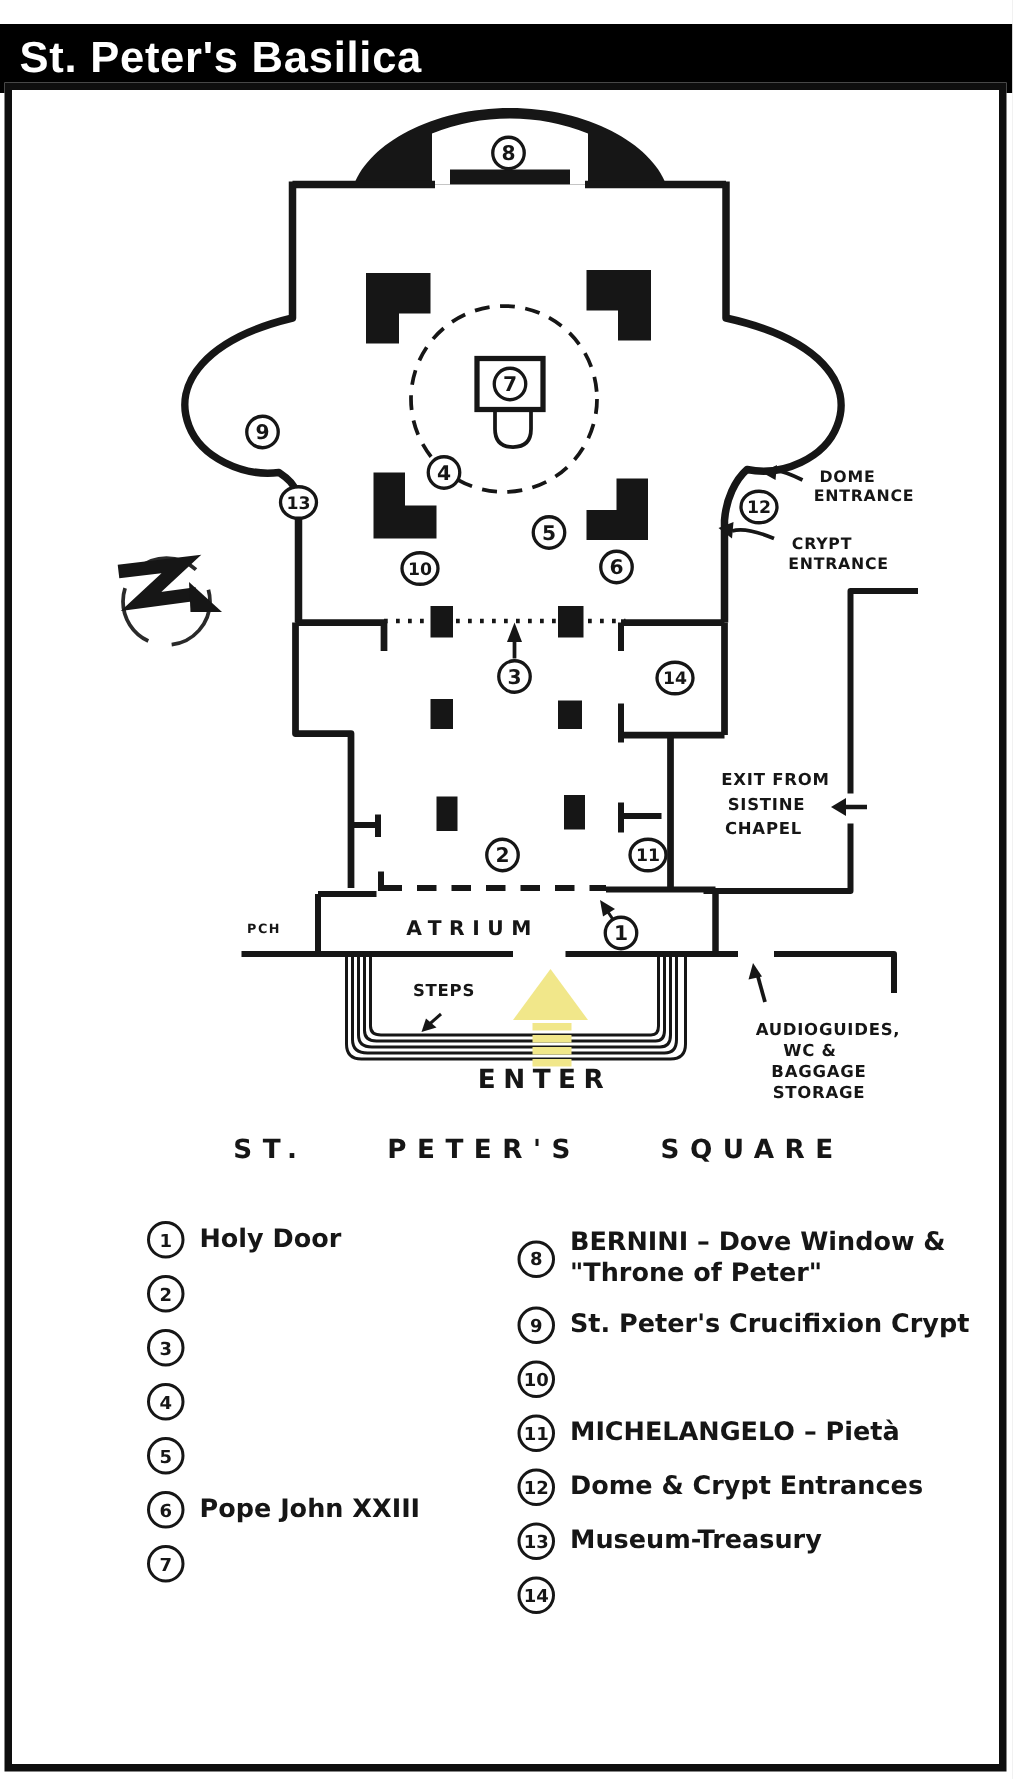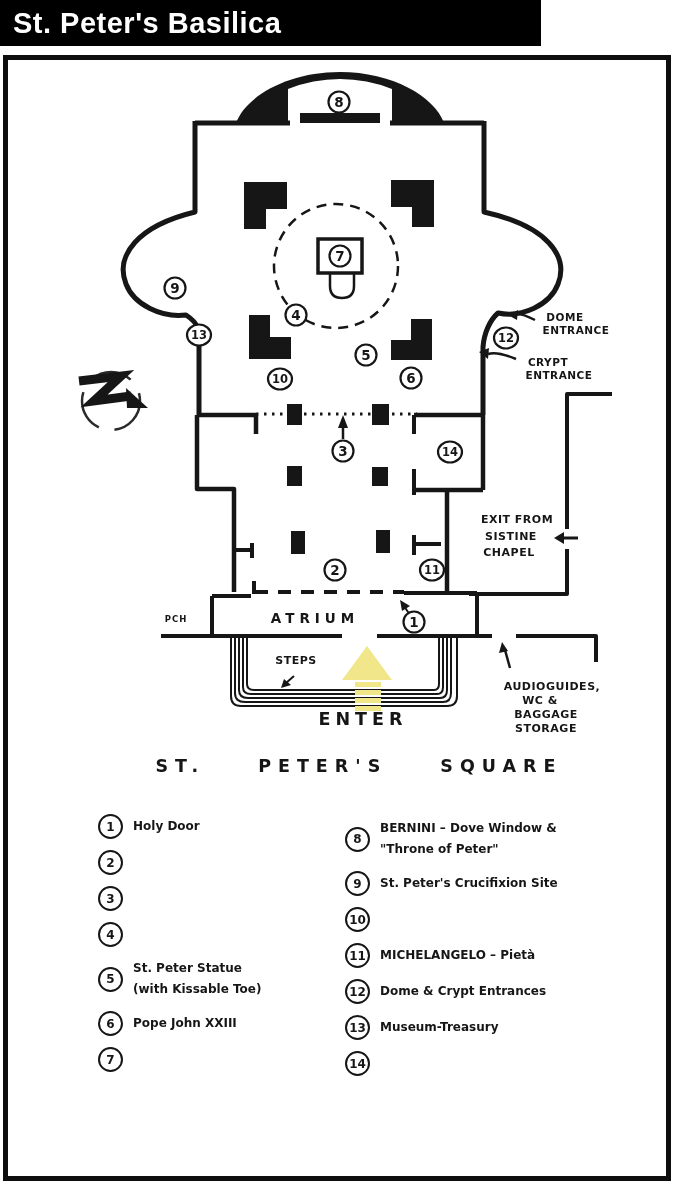--- a/index.html
+++ b/index.html
@@ -1,18 +1,18 @@
 <!DOCTYPE html>
 <html><head>
 <meta charset="utf-8">
 <style>
   html,body{margin:0;padding:0;background:#e8e8e8;}
   .page{position:relative;width:675px;height:1186px;background:#ffffff;overflow:hidden;
         font-family:"DejaVu Sans",sans-serif;}
-  .titlebar{position:absolute;left:0;top:0;width:541px;height:46px;background:#000;
+  .titlebar{position:absolute;left:0;top:16px;width:675px;height:46px;background:#000;
             display:flex;align-items:center;}
   .titlebar .ttl{color:#fff;font-weight:bold;font-size:29px;padding-left:13px;
                  font-family:"Liberation Sans","DejaVu Sans",sans-serif;letter-spacing:.5px;}
   .frame{position:absolute;left:3px;top:55px;right:4px;bottom:5px;border:5px solid #0e0e0e;
          background:#fff;}
   .mapwrap{position:absolute;left:0;top:0;}
   svg .wall{stroke:#161616;fill:none;stroke-linejoin:round;}
   svg .mt{font-family:"DejaVu Sans",sans-serif;font-weight:bold;fill:#161616;text-anchor:middle;}
   .s8{font-size:8.5px;letter-spacing:1px;}
   .s10{font-size:10.5px;letter-spacing:.5px;}
@@ -22,21 +22,21 @@
   .sq{font-size:17.5px;letter-spacing:7px;word-spacing:40px;}
   .mknum{font-size:13.5px;letter-spacing:0;}
   .mknum2{font-size:11.5px;letter-spacing:0;}
   .legend{position:absolute;left:0;top:806px;width:675px;}
   .col-l{position:absolute;left:98px;top:8px;width:245px;}
   .col-r{position:absolute;left:345px;top:12px;width:305px;}
   .litem{display:flex;gap:10px;align-items:center;margin-bottom:11px;}
   .lnum{width:21px;height:21px;border:2px solid #161616;border-radius:50%;
         display:flex;align-items:center;justify-content:center;
         font-size:12px;font-weight:bold;color:#161616;flex:0 0 auto;background:#fff;}
-  .ltext{white-space:pre-line;font-weight:bold;font-size:12px;line-height:21px;color:#161616;}
+  .ltext{white-space:pre-line;font-weight:bold;font-size:17px;line-height:21px;color:#161616;}
 </style>
 </head>
 <body>
 
 <div class="page">
 
   <div class="titlebar">
     <div class="ttl">St. Peter's Basilica</div>
   </div>
 
@@ -258,40 +258,38 @@
         <span class="lnum">2</span>
         </div>
       <div class="litem">
         <span class="lnum">3</span>
         </div>
       <div class="litem">
         <span class="lnum">4</span>
         </div>
       <div class="litem">
         <span class="lnum">5</span>
-        <span class="ltext">St. Peter Statue
-(with Kissable Toe)</span>
         </div>
       <div class="litem">
         <span class="lnum">6</span>
         <span class="ltext">Pope John XXIII</span>
         </div>
       <div class="litem">
         <span class="lnum">7</span>
         </div>
     </div>
     <div class="col-r">
       <div class="litem">
         <span class="lnum">8</span>
         <span class="ltext">BERNINI – Dove Window &amp;
 "Throne of Peter"</span>
         </div>
       <div class="litem">
         <span class="lnum">9</span>
-        <span class="ltext">St. Peter's Crucifixion Site</span>
+        <span class="ltext">St. Peter's Crucifixion Crypt</span>
         </div>
       <div class="litem">
         <span class="lnum">10</span>
         </div>
       <div class="litem">
         <span class="lnum">11</span>
         <span class="ltext">MICHELANGELO – Pietà</span>
         </div>
       <div class="litem">
         <span class="lnum">12</span>

